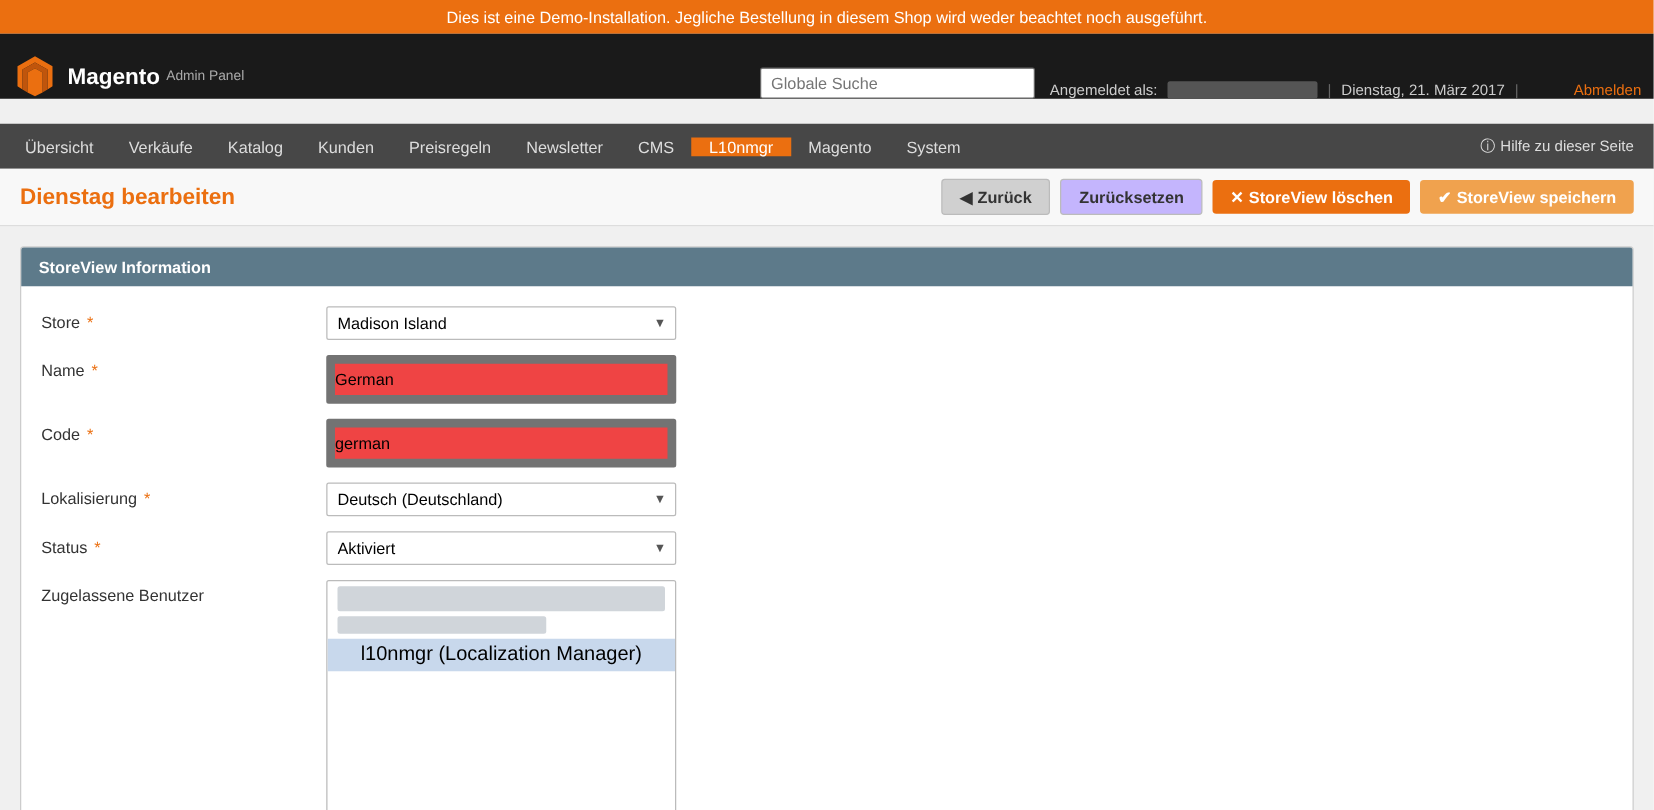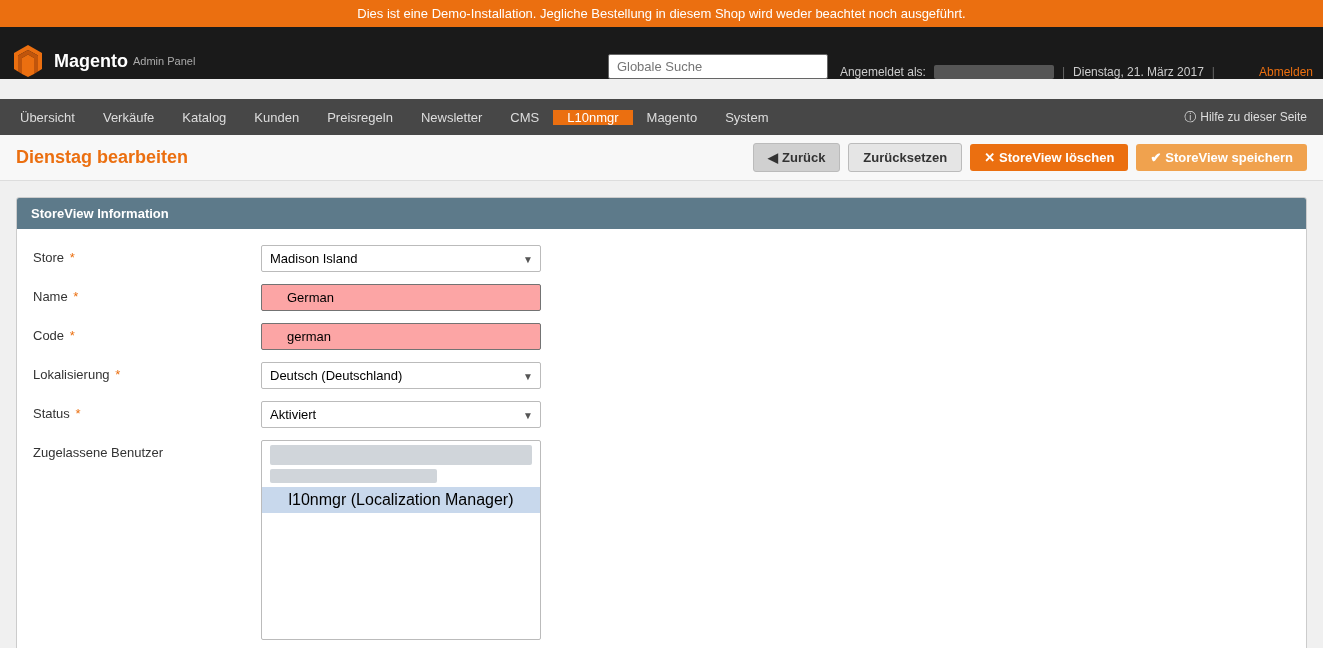--- a/index.html
+++ b/index.html
@@ -131,21 +131,21 @@
       cursor: pointer;
       font-size: 13px;
       font-weight: bold;
     }
     .btn-back {
       background: #d0d0d0;
       color: #333;
       border: 1px solid #bbb;
     }
     .btn-reset {
-      background: #e5e5e5;
+      background: #c4b5fd;
       color: #333;
       border: 1px solid #bbb;
     }
     .btn-delete {
       background: #eb6f10;
       color: #fff;
     }
     .btn-save {
       background: #f0a24e;
       color: #fff;
@@ -183,25 +183,25 @@
       font-size: 13px;
       color: #333;
       flex-shrink: 0;
     }
     .required-star {
       color: #eb6f10;
       margin-left: 2px;
     }
     .form-control {
       width: 280px;
-      padding: 5px 25px;
-      border: 1px solid #737373;
-      border-radius: 2px;
-      font-size: 13px;
-      background: #fca5a5;
+      padding: 5px 0;
+      border: 7px solid #737373;
+      border-radius: 2px;
+      font-size: 13px;
+      background: #ef4444;
     }
     .form-select {
       width: 280px;
       padding: 4px 6px;
       border: 1px solid #bbb;
       border-radius: 2px;
       font-size: 13px;
       background: #fff;
       appearance: none;
       -webkit-appearance: none;

